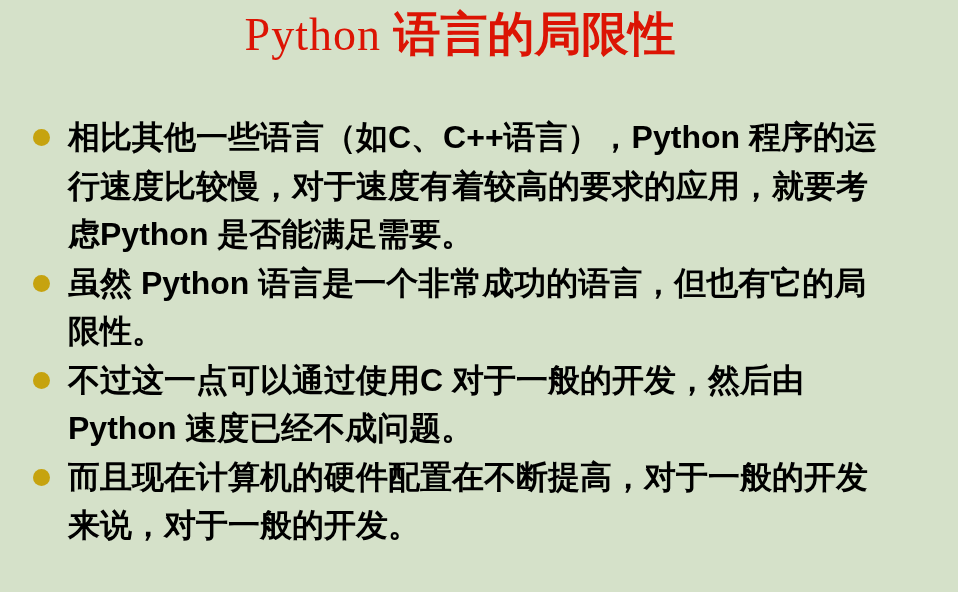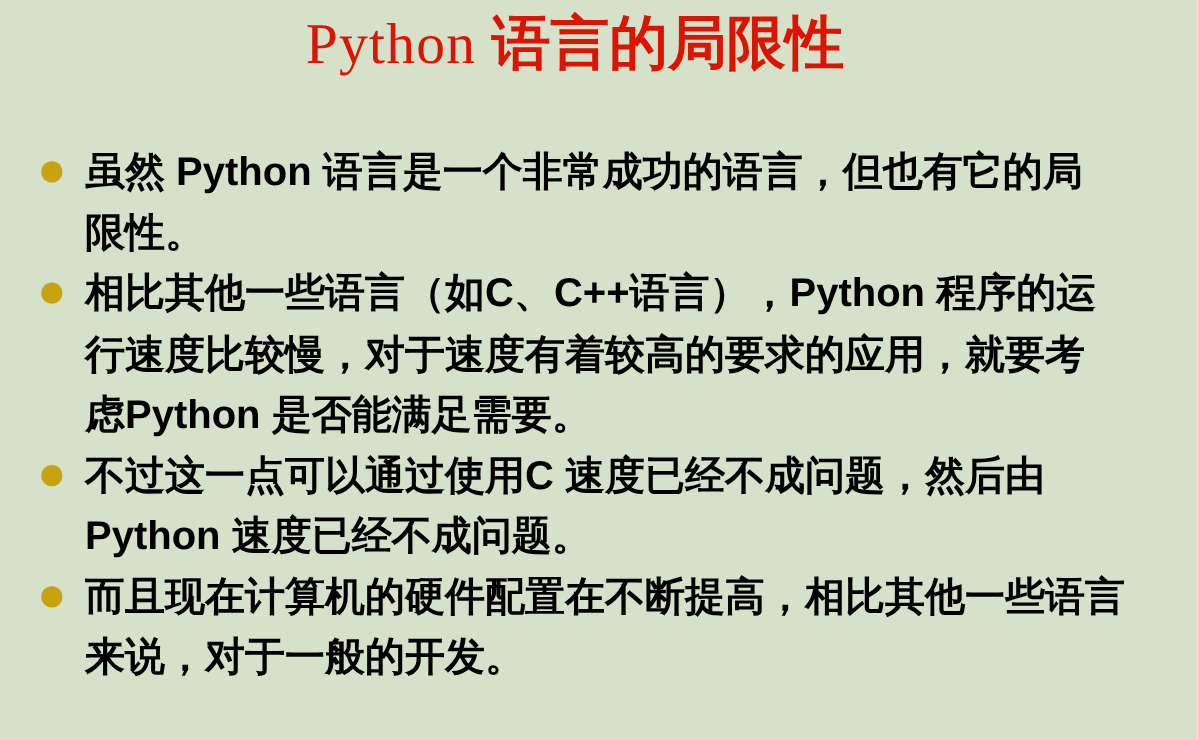--- a/index.html
+++ b/index.html
@@ -71,44 +71,44 @@
 
 <div class="slide">
 
   <h1 class="slide-title"><span class="title-latin">Python </span><span class="title-cjk">语言的局限性</span></h1>
 
   <ul class="bullet-list">
 
     <li class="bullet-item">
       <span class="bullet-marker"></span>
       <div class="bullet-text">
-        <div class="bullet-line">虽然 Python 语言是一个非常成功的语言，但也有它的局</div>
-        <div class="bullet-line">限性。</div>
-      </div>
-    </li>
-
-    <li class="bullet-item">
-      <span class="bullet-marker"></span>
-      <div class="bullet-text">
         <div class="bullet-line">相比其他一些语言（如C、C++语言），Python 程序的运</div>
         <div class="bullet-line">行速度比较慢，对于速度有着较高的要求的应用，就要考</div>
         <div class="bullet-line">虑Python 是否能满足需要。</div>
       </div>
     </li>
 
     <li class="bullet-item">
       <span class="bullet-marker"></span>
       <div class="bullet-text">
-        <div class="bullet-line">不过这一点可以通过使用C 速度已经不成问题，然后由</div>
+        <div class="bullet-line">虽然 Python 语言是一个非常成功的语言，但也有它的局</div>
+        <div class="bullet-line">限性。</div>
+      </div>
+    </li>
+
+    <li class="bullet-item">
+      <span class="bullet-marker"></span>
+      <div class="bullet-text">
+        <div class="bullet-line">不过这一点可以通过使用C 对于一般的开发，然后由</div>
         <div class="bullet-line">Python 速度已经不成问题。</div>
       </div>
     </li>
 
     <li class="bullet-item">
       <span class="bullet-marker"></span>
       <div class="bullet-text">
-        <div class="bullet-line">而且现在计算机的硬件配置在不断提高，相比其他一些语言</div>
+        <div class="bullet-line">而且现在计算机的硬件配置在不断提高，对于一般的开发</div>
         <div class="bullet-line">来说，对于一般的开发。</div>
       </div>
     </li>
 
   </ul>
 </div>
 
 </body></html>

